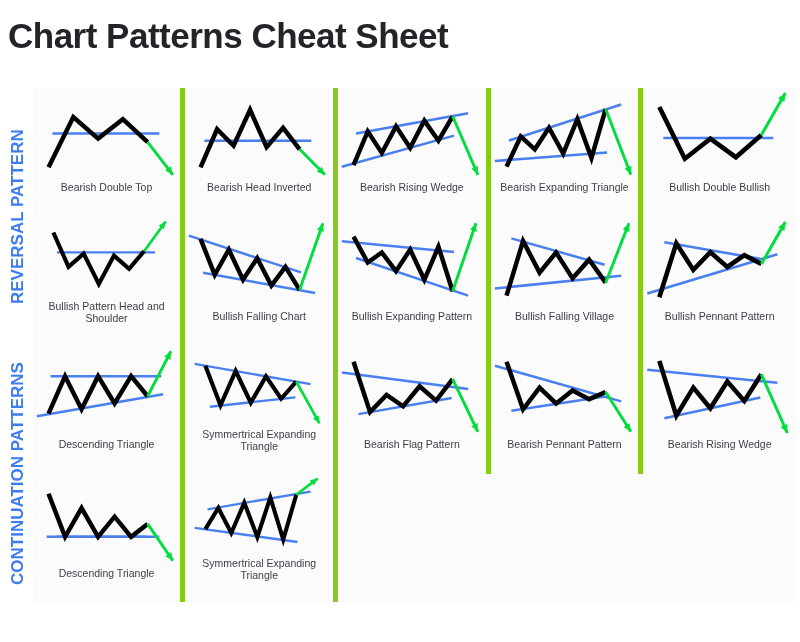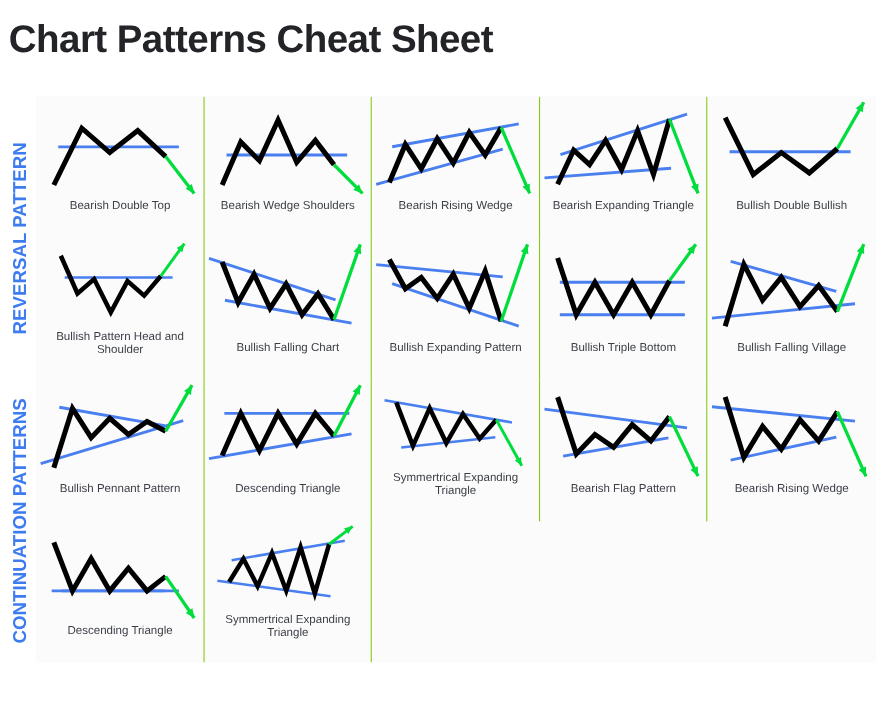--- a/index.html
+++ b/index.html
@@ -67,21 +67,21 @@
     grid-template-columns: repeat(5, 1fr);
     grid-template-rows: repeat(4, 1fr);
     background: #fbfbfc;
   }
   .cell {
     position: relative;
     display: flex;
     flex-direction: column;
     align-items: center;
     justify-content: flex-start;
-    border-right: 1px solid #84cc16;
+    border-right: 5px solid #84cc16;
     box-sizing: border-box;
     overflow: hidden;
   }
   .cell:nth-child(5n) {
     border-right: none;
   }
   .cell .art {
     width: 100%;
     height: 92px;
     display: block;
@@ -132,21 +132,21 @@
         </div>
         <div class="cell">
           <div style="width: 100%; height: 92px;">
             <svg viewBox="0 0 152 92" width="100%" height="100%" preserveAspectRatio="xMidYMid meet" class="art">
               <line x1="20" y1="52.92" x2="130" y2="52.92" stroke="#4a7ff0" stroke-width="2.6" stroke-linecap="butt"></line>
               <polyline points="16.0,80.3 33.0,41.1 50.0,58.1 67.0,21.1 84.0,59.6 101.0,39.6 118.0,61.8" stroke="#000000" stroke-width="4.6" fill="none" stroke-linejoin="miter" stroke-linecap="butt"></polyline>
               <line x1="118" y1="61.8" x2="144" y2="88" stroke="#00dd3c" stroke-width="3" stroke-linecap="butt"></line>
               <polygon points="144.0,88.0 135.6,84.8 140.8,79.6" fill="#00dd3c"></polygon>
             </svg>
           </div>
-          <div class="caption">Bearish Wedge Shoulders</div>
+          <div class="caption">Bearish Head Inverted</div>
         </div>
         <div class="cell">
           <div style="width: 100%; height: 92px;">
             <svg viewBox="0 0 152 92" width="100%" height="100%" preserveAspectRatio="xMidYMid meet" class="art">
               <line x1="18.57142857142857" y1="45.38941176470585" x2="134" y2="24.579450980392192" stroke="#4a7ff0" stroke-width="2.6" stroke-linecap="butt"></line>
               <line x1="4" y1="79.62529411764704" x2="119.42857142857143" y2="47.67760784313726" stroke="#4a7ff0" stroke-width="2.6" stroke-linecap="butt"></line>
               <polyline points="16.0,78.1 30.6,43.3 45.1,65.5 59.7,38.1 74.3,60.3 88.9,32.2 103.4,52.9 118.0,27.8" stroke="#000000" stroke-width="4.6" fill="none" stroke-linejoin="miter" stroke-linecap="butt"></polyline>
               <line x1="118" y1="27.759999999999998" x2="144" y2="88" stroke="#00dd3c" stroke-width="3" stroke-linecap="butt"></line>
               <polygon points="144.0,88.0 137.4,81.9 144.1,79.0" fill="#00dd3c"></polygon>
             </svg>
@@ -208,32 +208,20 @@
               <polyline points="16.0,18.9 30.6,45.5 45.1,35.2 59.7,54.4 74.3,32.2 88.9,63.3 103.4,29.2 118.0,75.1" stroke="#000000" stroke-width="4.6" fill="none" stroke-linejoin="miter" stroke-linecap="butt"></polyline>
               <line x1="118" y1="75.12" x2="142" y2="5" stroke="#00dd3c" stroke-width="3" stroke-linecap="butt"></line>
               <polygon points="142.0,5.0 142.8,14.0 135.9,11.6" fill="#00dd3c"></polygon>
             </svg>
           </div>
           <div class="caption">Bullish Expanding Pattern</div>
         </div>
         <div class="cell">
           <div style="width: 100%; height: 92px;">
             <svg viewBox="0 0 152 92" width="100%" height="100%" preserveAspectRatio="xMidYMid meet" class="art">
-              <line x1="18" y1="39.6" x2="132" y2="39.6" stroke="#4a7ff0" stroke-width="2.6" stroke-linecap="butt"></line>
-              <line x1="18" y1="69.2" x2="132" y2="69.2" stroke="#4a7ff0" stroke-width="2.6" stroke-linecap="butt"></line>
-              <polyline points="16.0,17.4 33.0,69.2 50.0,39.6 67.0,69.2 84.0,39.6 101.0,69.2 118.0,38.1" stroke="#000000" stroke-width="4.6" fill="none" stroke-linejoin="miter" stroke-linecap="butt"></polyline>
-              <line x1="118" y1="38.12" x2="142" y2="5" stroke="#00dd3c" stroke-width="3" stroke-linecap="butt"></line>
-              <polygon points="142.0,5.0 140.1,13.8 134.2,9.5" fill="#00dd3c"></polygon>
-            </svg>
-          </div>
-          <div class="caption">Bullish Triple Bottom</div>
-        </div>
-        <div class="cell">
-          <div style="width: 100%; height: 92px;">
-            <svg viewBox="0 0 152 92" width="100%" height="100%" preserveAspectRatio="xMidYMid meet" class="art">
               <line x1="21" y1="20.66470588235294" x2="117" y2="47.82705882352941" stroke="#4a7ff0" stroke-width="2.6" stroke-linecap="butt"></line>
               <line x1="4" y1="72.17741176470585" x2="134" y2="59.16211764705887" stroke="#4a7ff0" stroke-width="2.6" stroke-linecap="butt"></line>
               <polyline points="16.0,79.6 33.0,23.3 50.0,55.9 67.0,35.2 84.0,61.8 101.0,42.6 118.0,66.2" stroke="#000000" stroke-width="4.6" fill="none" stroke-linejoin="miter" stroke-linecap="butt"></polyline>
               <line x1="118" y1="66.24000000000001" x2="142" y2="5" stroke="#00dd3c" stroke-width="3" stroke-linecap="butt"></line>
               <polygon points="142.0,5.0 142.4,14.0 135.6,11.3" fill="#00dd3c"></polygon>
             </svg>
           </div>
           <div class="caption">Bullish Falling Village</div>
         </div>
         <div class="cell">
@@ -281,20 +269,32 @@
               <polyline points="16.0,15.9 33.0,67.7 50.0,50.0 67.0,61.8 84.0,41.1 101.0,55.9 118.0,33.7" stroke="#000000" stroke-width="4.6" fill="none" stroke-linejoin="miter" stroke-linecap="butt"></polyline>
               <line x1="118" y1="33.68" x2="144" y2="88" stroke="#00dd3c" stroke-width="3" stroke-linecap="butt"></line>
               <polygon points="144.0,88.0 137.1,82.2 143.8,79.0" fill="#00dd3c"></polygon>
             </svg>
           </div>
           <div class="caption">Bearish Flag Pattern</div>
         </div>
         <div class="cell">
           <div style="width: 100%; height: 92px;">
             <svg viewBox="0 0 152 92" width="100%" height="100%" preserveAspectRatio="xMidYMid meet" class="art">
+              <line x1="21" y1="66.34156862745098" x2="117" y2="51.71568627450979" stroke="#4a7ff0" stroke-width="2.6" stroke-linecap="butt"></line>
+              <line x1="4" y1="19.924705882352946" x2="134" y2="56.70705882352941" stroke="#4a7ff0" stroke-width="2.6" stroke-linecap="butt"></line>
+              <polyline points="16.0,15.9 33.0,64.8 50.0,42.6 67.0,58.8 84.0,45.5 101.0,54.4 118.0,47.0" stroke="#000000" stroke-width="4.6" fill="none" stroke-linejoin="miter" stroke-linecap="butt"></polyline>
+              <line x1="118" y1="47" x2="144" y2="88" stroke="#00dd3c" stroke-width="3" stroke-linecap="butt"></line>
+              <polygon points="144.0,88.0 136.5,83.0 142.7,79.1" fill="#00dd3c"></polygon>
+            </svg>
+          </div>
+          <div class="caption">Bearish Pennant Pattern</div>
+        </div>
+        <div class="cell">
+          <div style="width: 100%; height: 92px;">
+            <svg viewBox="0 0 152 92" width="100%" height="100%" preserveAspectRatio="xMidYMid meet" class="art">
               <line x1="21" y1="73.29176470588239" x2="117" y2="52.39764705882348" stroke="#4a7ff0" stroke-width="2.6" stroke-linecap="butt"></line>
               <line x1="4" y1="24.78258823529414" x2="134" y2="37.79788235294116" stroke="#4a7ff0" stroke-width="2.6" stroke-linecap="butt"></line>
               <polyline points="16.0,15.9 33.0,70.7 50.0,42.6 67.0,63.3 84.0,36.6 101.0,55.9 118.0,29.2" stroke="#000000" stroke-width="4.6" fill="none" stroke-linejoin="miter" stroke-linecap="butt"></polyline>
               <line x1="118" y1="29.240000000000002" x2="144" y2="88" stroke="#00dd3c" stroke-width="3" stroke-linecap="butt"></line>
               <polygon points="144.0,88.0 137.3,82.0 144.0,79.0" fill="#00dd3c"></polygon>
             </svg>
           </div>
           <div class="caption">Bearish Rising Wedge</div>
         </div>
         <div class="cell">

